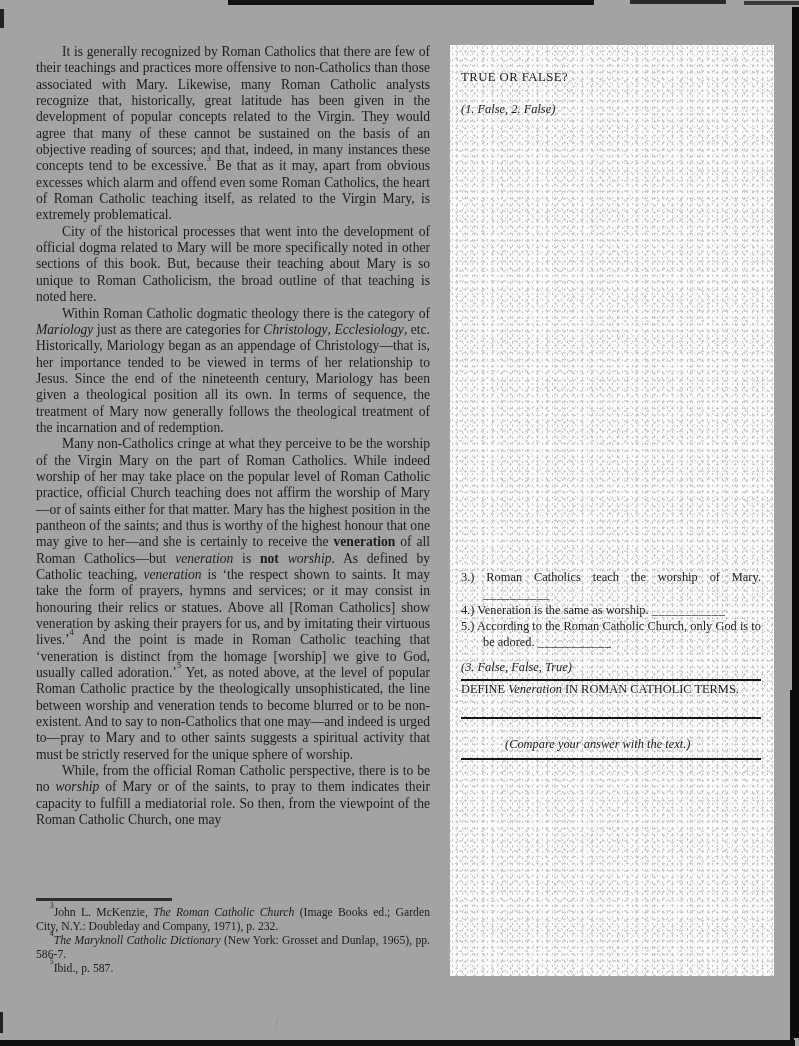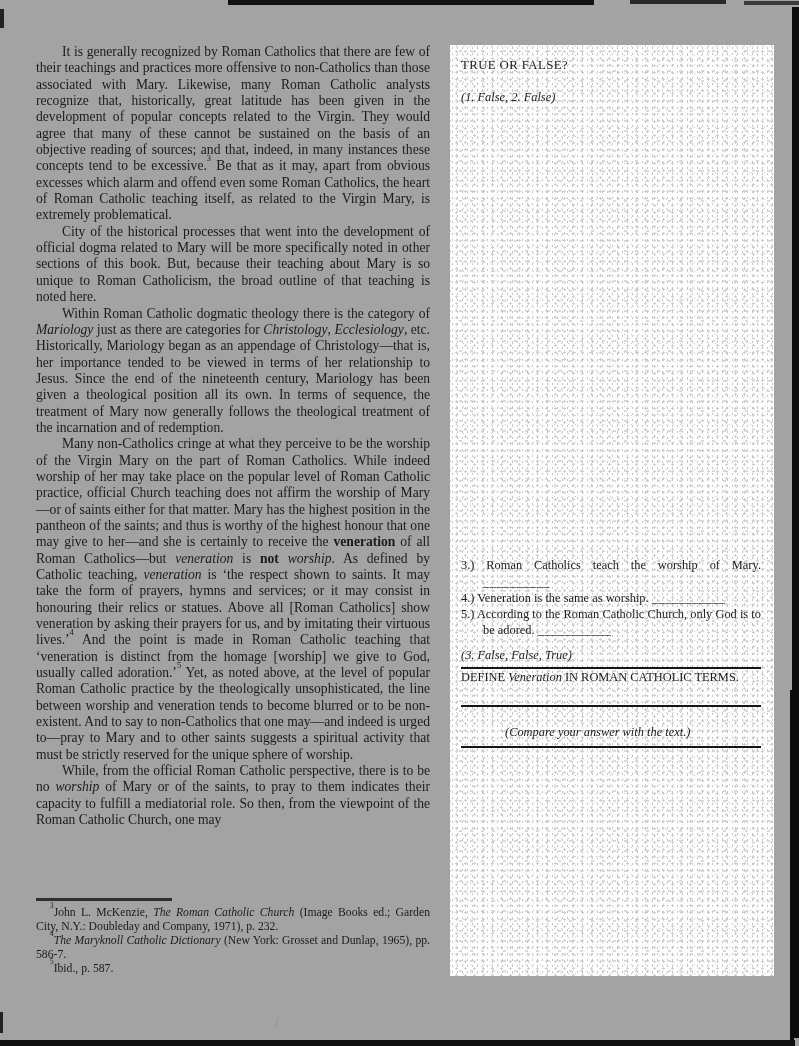--- a/index.html
+++ b/index.html
@@ -51,21 +51,21 @@
     background-color:#fcfcfb;
     background-image:
       radial-gradient(circle,#c6c6c6 0.8px,transparent 0.95px),
       radial-gradient(circle,#d0d0d0 1px,transparent 1.15px),
       radial-gradient(circle,#dadada 1.2px,transparent 1.35px),
       radial-gradient(circle,#cbcbcb 0.7px,transparent 0.85px);
     background-size:5px 6px,9px 7px,11px 10px,7px 9px;
     background-position:0 0,2px 3px,5px 1px,3px 6px;
     font-size:12.4px;line-height:16.2px;
   }
-  .sb-title{margin-top:4px;font-size:12.8px;letter-spacing:0.4px;}
+  .sb-title{margin-top:16px;font-size:12.8px;letter-spacing:0.4px;}
   .sb-questions-top{margin-top:16px;}
   .sb-question{padding-left:22px;text-indent:-22px;text-align:justify;}
   .q-blank{letter-spacing:0.5px;}
   .sb-answers{font-style:italic;}
   .sb-answers-top{margin-top:6px;}
   .sb-questions-bottom{margin-top:452px;}
   .sb-answers-bottom{margin-top:9px;}
   .sb-rule{height:0;border-top:2px solid #151515;}
   .sb-rule-1{margin-top:3px;}
   .sb-define{font-family:Liberation Serif, serif;}

